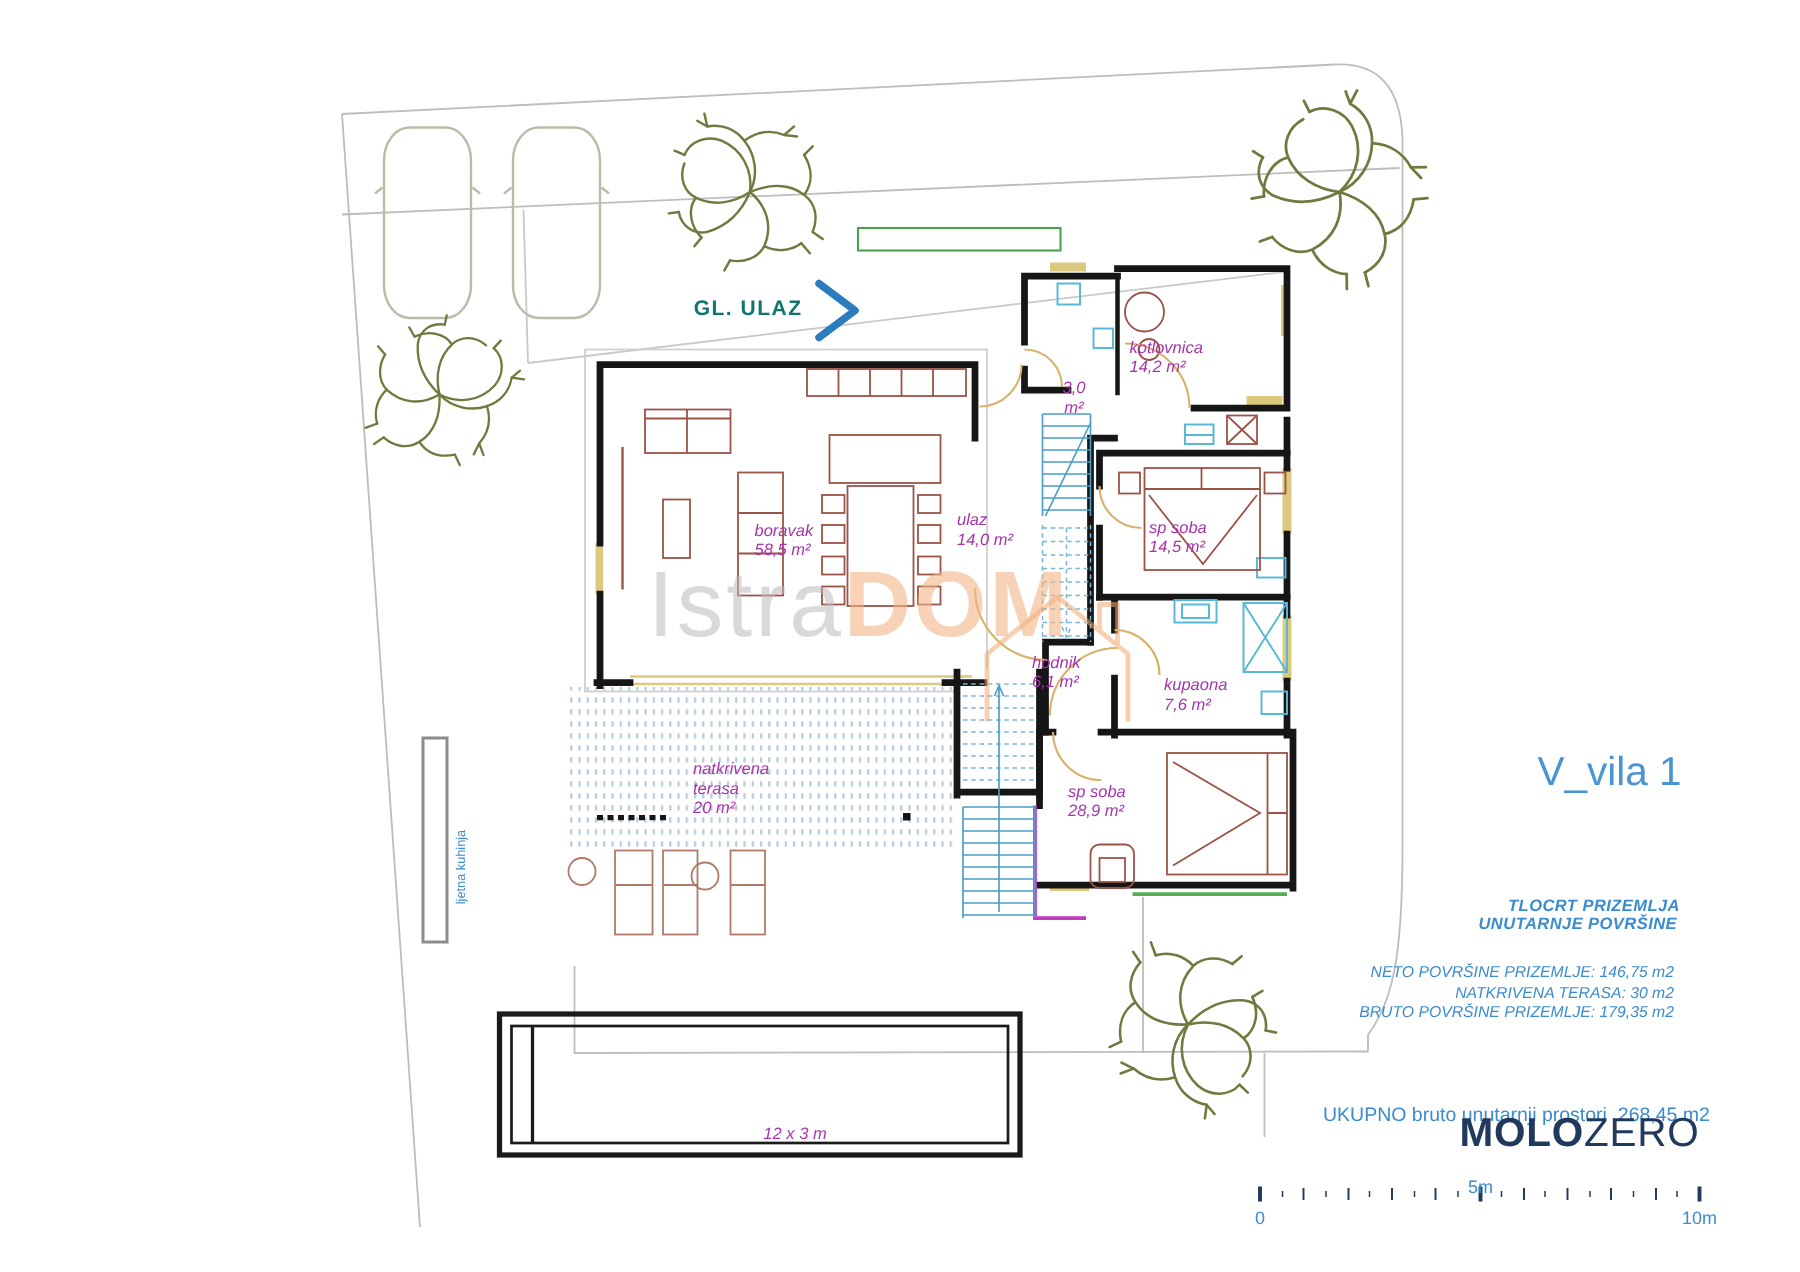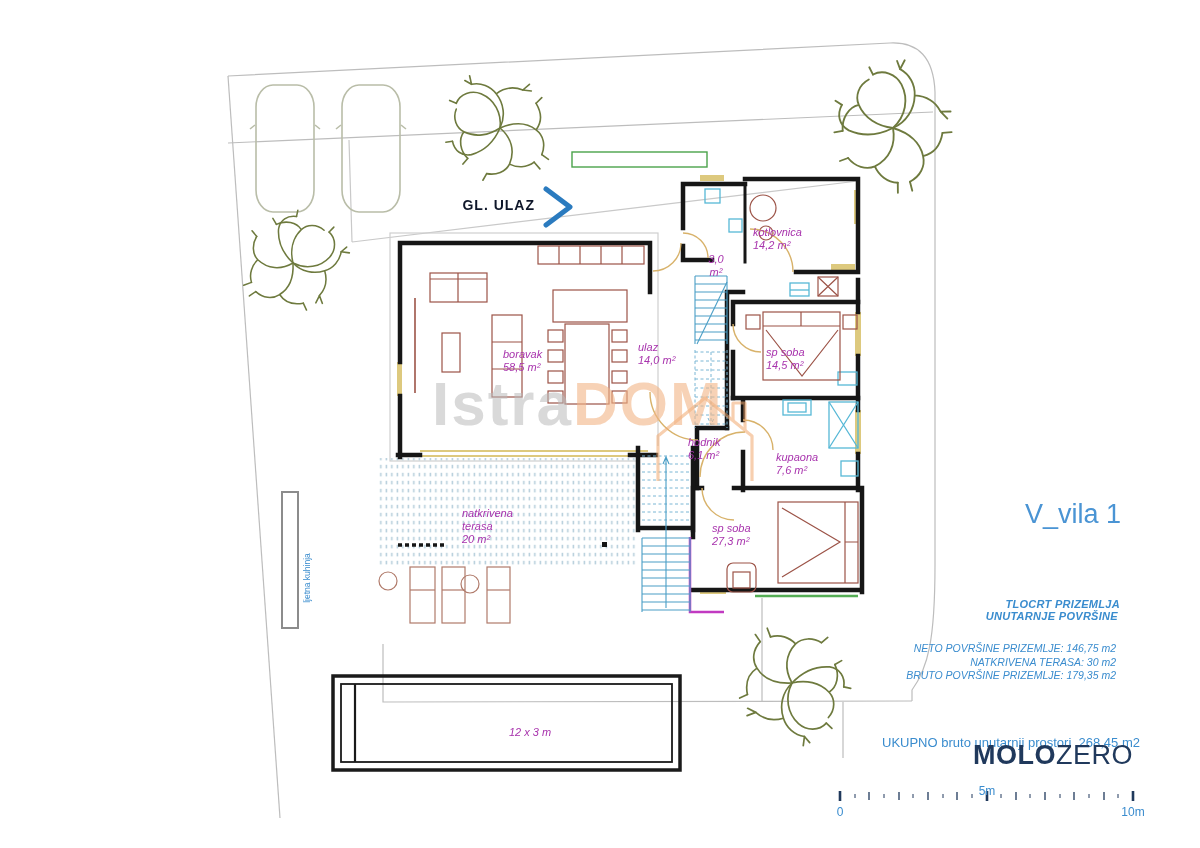--- a/index.html
+++ b/index.html
@@ -2,32 +2,32 @@
 <html><head>
 <meta charset="utf-8">
 <style>
   html,body{margin:0;padding:0;background:#ffffff;}
   .canvas{position:relative;width:1200px;height:848px;background:#ffffff;overflow:hidden;
           font-family:"Liberation Sans", sans-serif;}
   .canvas svg{position:absolute;left:0;top:0;}
   .lbl{position:absolute;}
   .room{color:#a833ad;font-style:italic;font-size:11px;line-height:13px;}
   .blue{color:#3a8cce;}
-  .glulaz{font-size:14px;font-weight:600;letter-spacing:1px;color:#0f172a;}
+  .glulaz{font-size:14px;font-weight:600;letter-spacing:1px;color:#0f766e;}
   .vvila{font-size:27px;color:#4a94d4;text-align:center;}
   .ital{font-style:italic;font-weight:600;font-size:11px;text-align:right;letter-spacing:.3px;}
   .stats{font-style:italic;font-size:10.5px;line-height:13.5px;text-align:right;}
   .totals{font-size:13px;line-height:16.5px;white-space:pre;}
   .brand{font-size:27px;color:#20395c;text-align:right;letter-spacing:.5px;}
   .brand .b1{font-weight:800;}
   .scalelbl{font-size:12px;text-align:center;color:#3a8cce;}
-  .pool-lbl{color:#a833ad;font-style:italic;font-size:11px;text-align:center;}
+  .pool-lbl{color:#a833ad;font-style:italic;font-size:11px;text-align:center;margin-top:24px;}
   .vert{transform:rotate(-90deg);font-size:8.5px;color:#3a8cce;text-align:center;}
   .wm{position:absolute;left:432px;top:368px;font-size:62px;letter-spacing:2px;white-space:nowrap;}
-  .wm .w1{color:rgba(185,185,185,0.55);font-weight:bold;}
+  .wm .w1{color:rgba(185,185,185,0.55);}
   .wm .w2{color:rgba(242,180,134,0.6);font-weight:700;}
 </style>
 </head>
 <body>
 
 <div class="canvas">
 
 <svg width="1200" height="848" viewBox="0 0 1200 848">
   <defs>
     <pattern id="terr" width="5.5" height="8" patternUnits="userSpaceOnUse">
@@ -256,21 +256,21 @@
 <div class="lbl room" style="left:688px;top:436px;">
   <div>hodnik</div>
   <div>6,1 m²</div>
 </div>
 <div class="lbl room" style="left:776px;top:451px;">
   <div>kupaona</div>
   <div>7,6 m²</div>
 </div>
 <div class="lbl room" style="left:712px;top:522px;">
   <div>sp soba</div>
-  <div>27,3 m²</div>
+  <div>28,9 m²</div>
 </div>
 <div class="lbl room" style="left:462px;top:507px;">
   <div>natkrivena</div>
   <div>terasa</div>
   <div>20 m²</div>
 </div>
 
 <div class="lbl vert" style="left:262px;top:573px;width:90px;">ljetna kuhinja</div>
 
 <div class="lbl pool-lbl" style="left:490px;top:726px;width:80px;">12 x 3 m</div>

